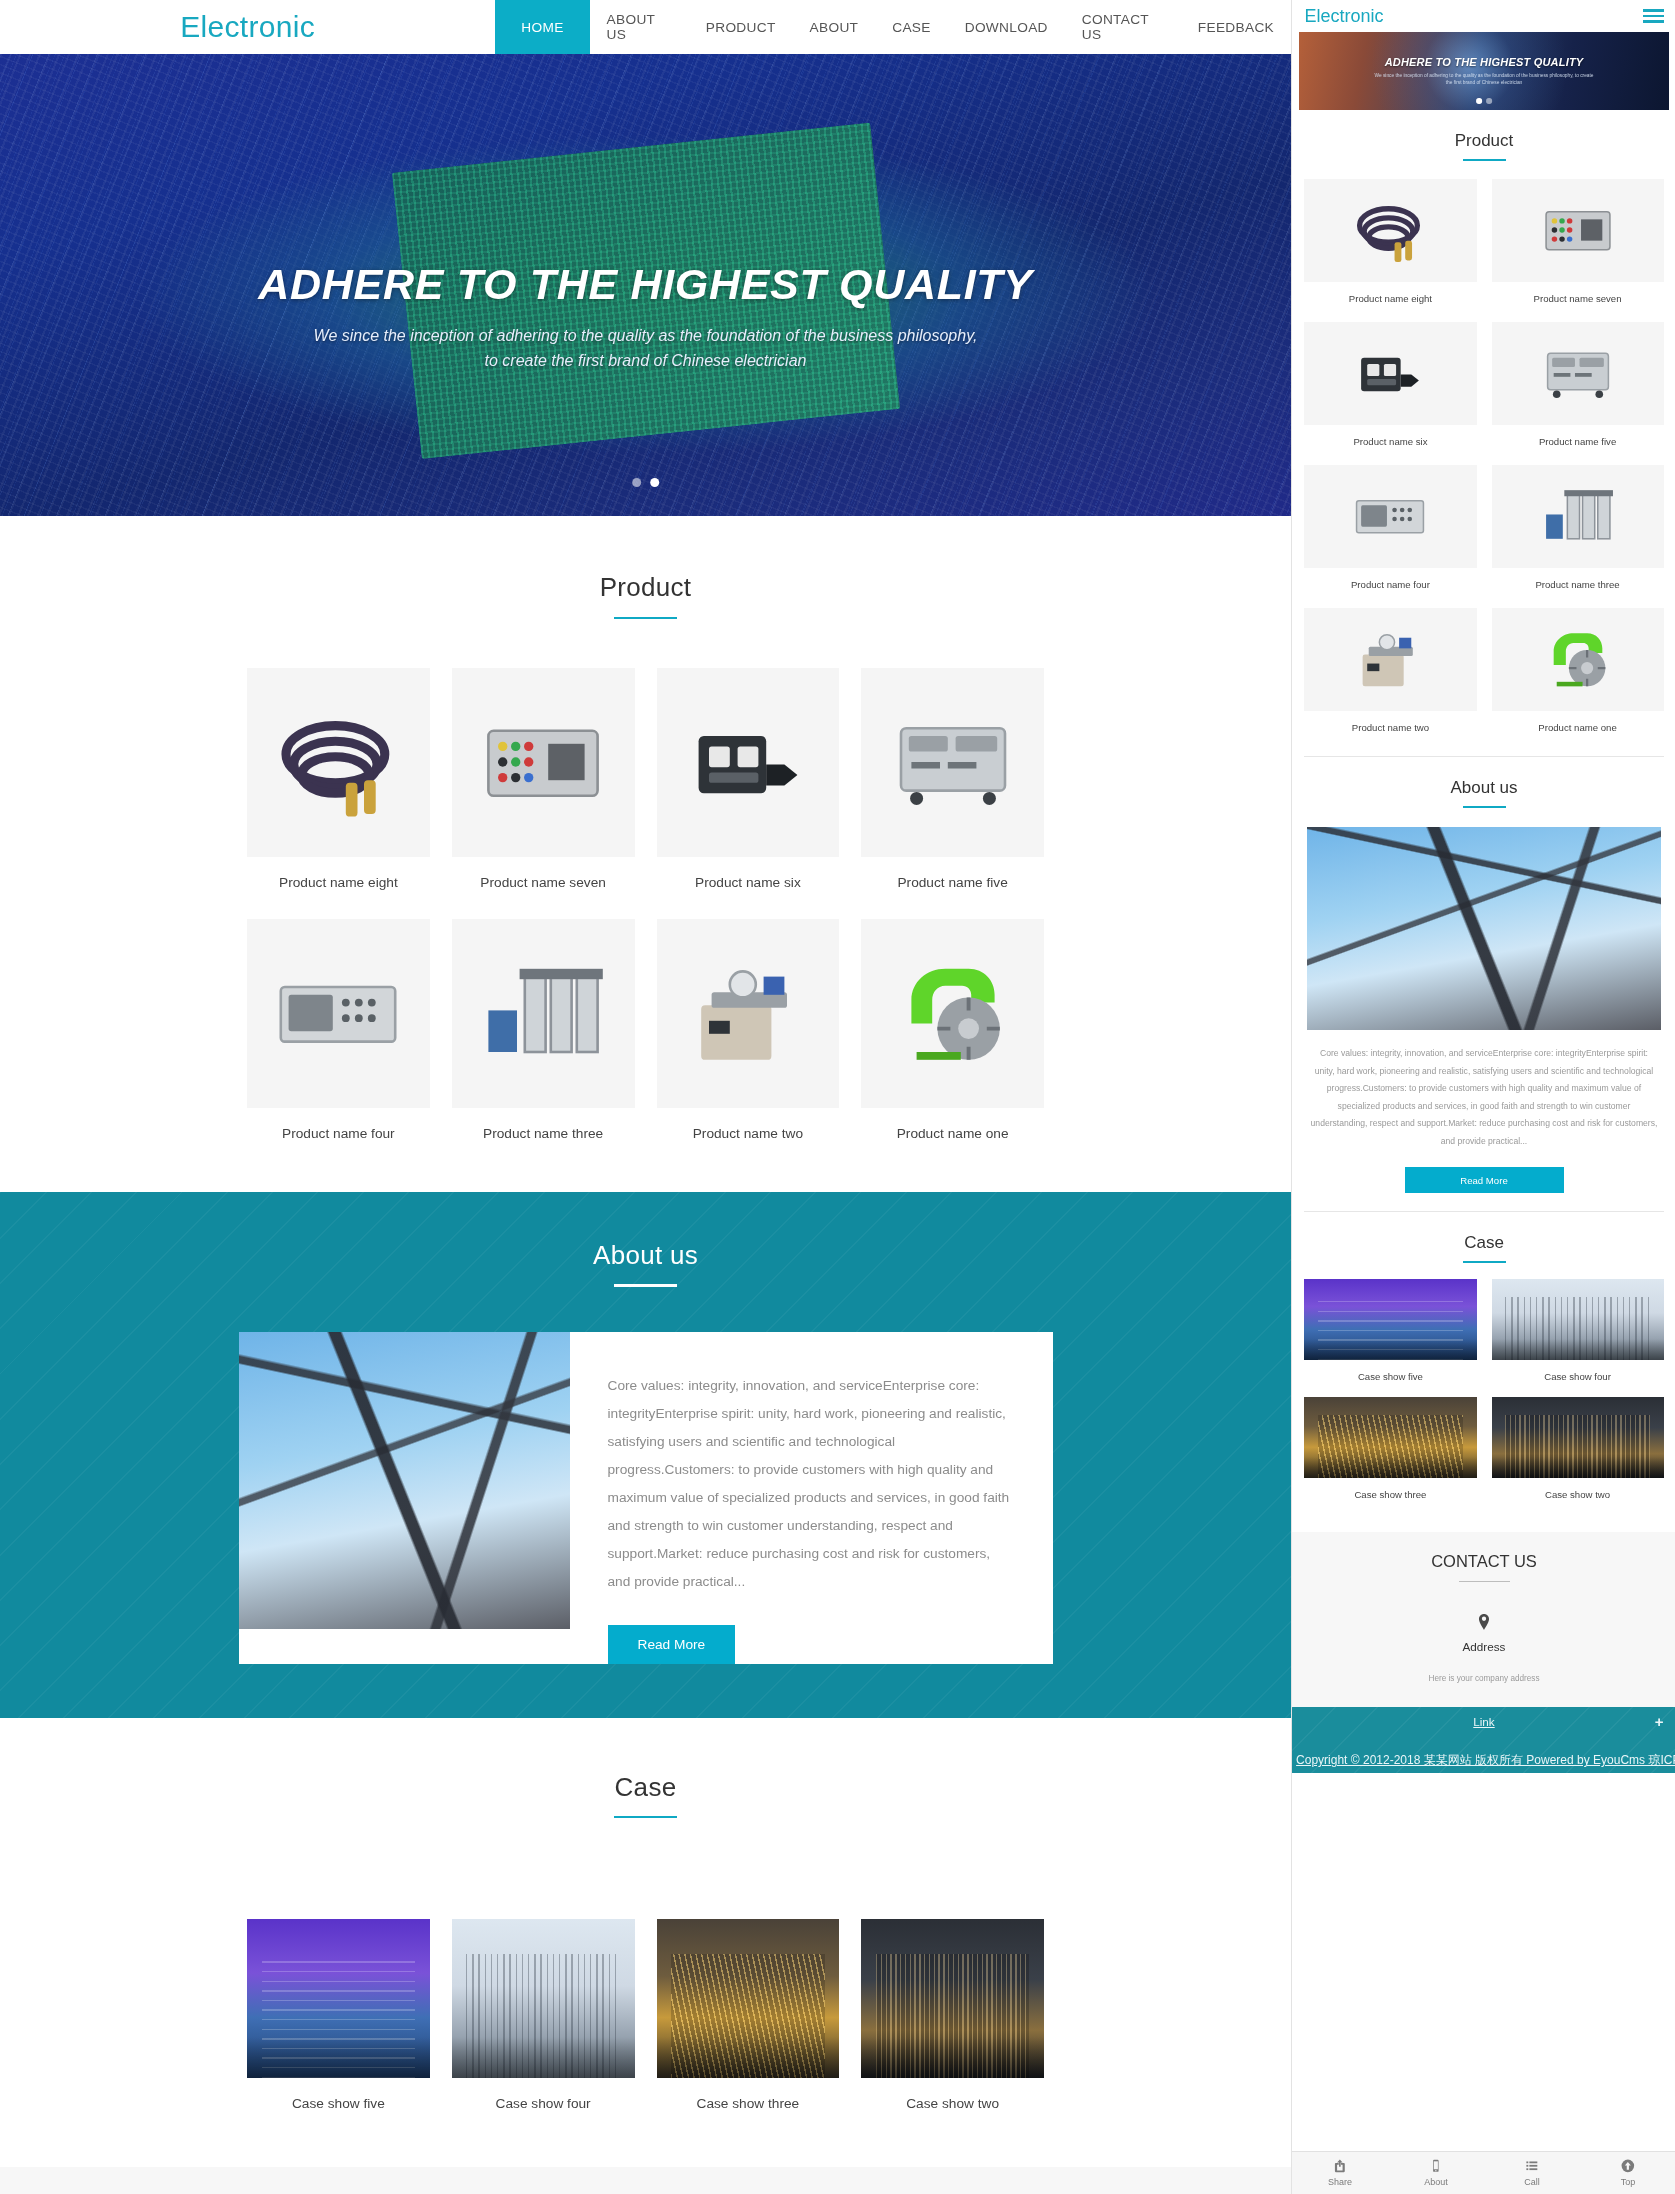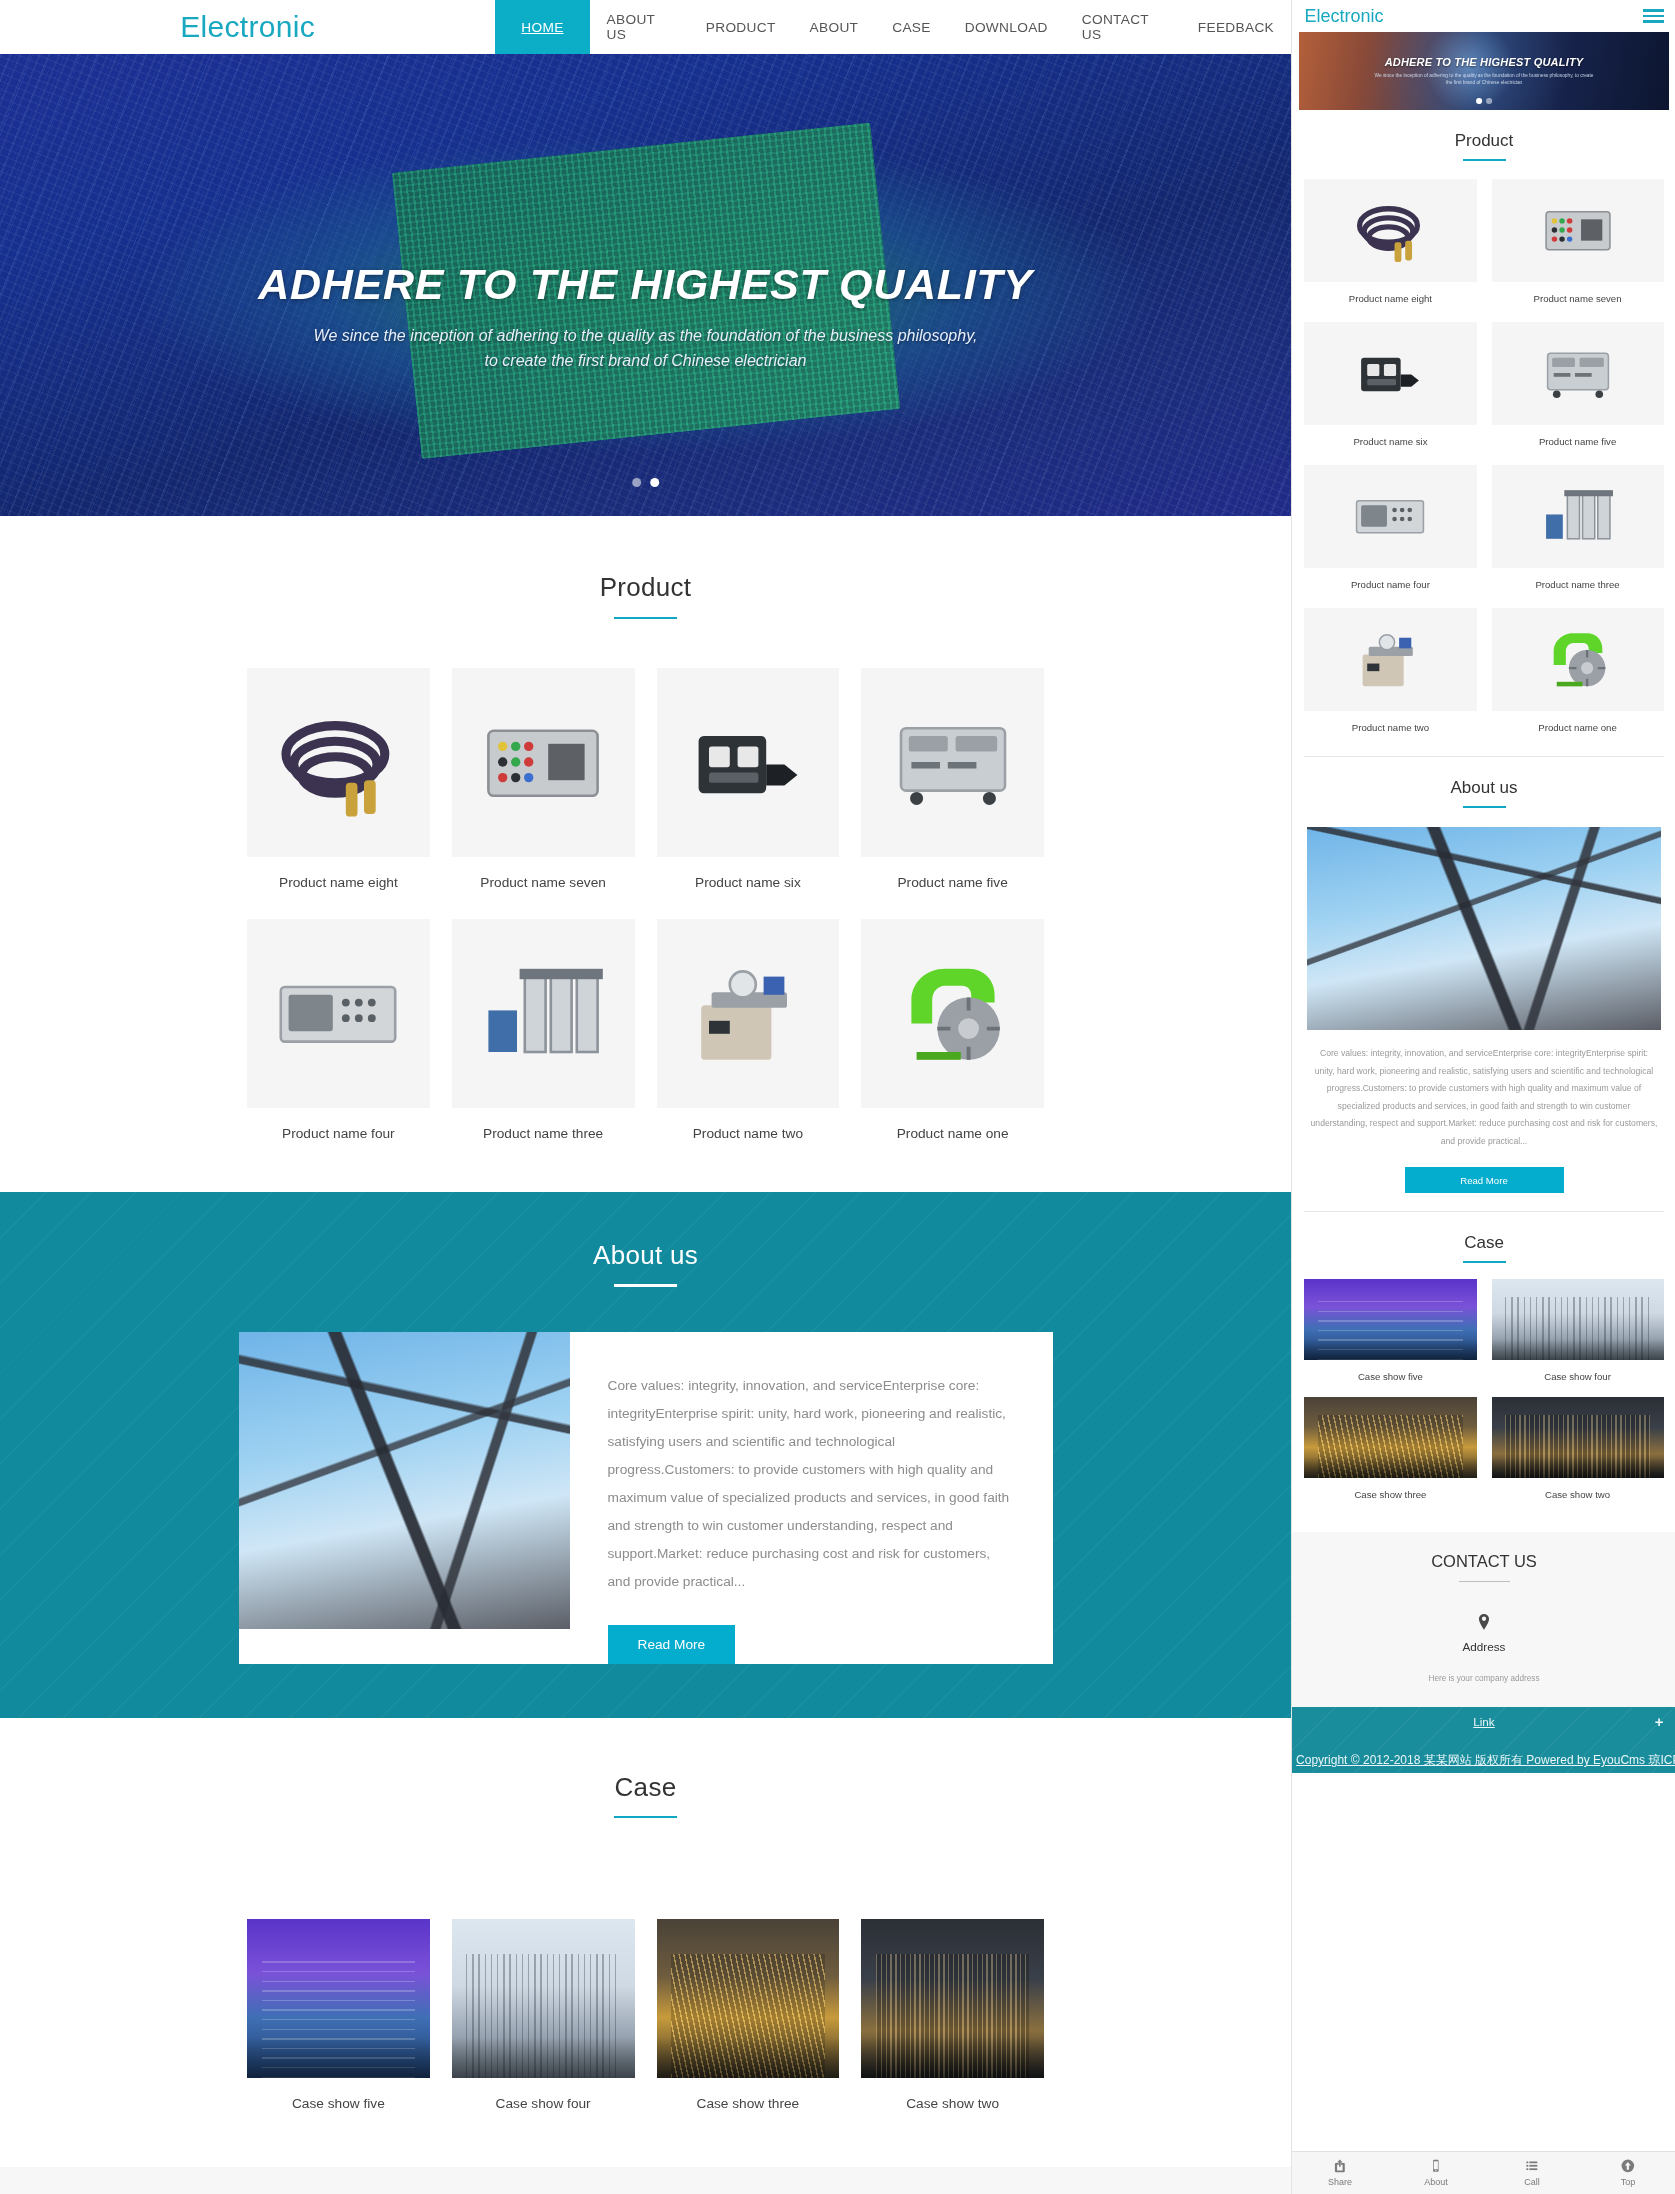--- a/index.html
+++ b/index.html
@@ -14,21 +14,21 @@
   
   .desktop { width: 1291px; height: 2194px; position: relative; background:#fff; overflow:hidden; }
 
   
   .dk-header { height: 54px; background:#fff; display:flex; align-items:stretch; position:relative; z-index:5; }
   .dk-logo { width: 505px; display:flex; align-items:center; justify-content:center;
     color:#18a8c0; font-size: 30px; letter-spacing:0.3px; font-weight:400; }
   .dk-nav { display:flex; align-items:stretch; }
   .dk-nav a { display:flex; align-items:center; padding: 0 17px; font-size:13.7px; color:#555;
     text-decoration:none; letter-spacing:0.3px; }
-  .dk-nav a.active { background:#0cadc7; color:#fff; padding:0 26px;text-decoration:underline; }
+  .dk-nav a.active { background:#0cadc7; color:#fff; padding:0 26px; }
 
   
   .dk-hero { height:462px; position:relative; overflow:hidden;
     background:
       radial-gradient(ellipse 55% 48% at 50% 52%, rgba(36,140,108,.85) 0%, rgba(28,96,150,.55) 45%, rgba(22,40,120,0) 72%),
       repeating-linear-gradient(112deg, rgba(255,255,255,.05) 0 2.1px, rgba(0,0,0,0) 2.1px 9px),
       repeating-linear-gradient(22deg, rgba(255,255,255,.045) 0 1.4px, rgba(0,0,0,0) 1.4px 7.6px),
       linear-gradient(165deg,#1c2f93 0%, #16308f 25%, #13276f 58%, #1b2c7c 80%, #202a88 100%);
   }
   .dk-hero::before{

